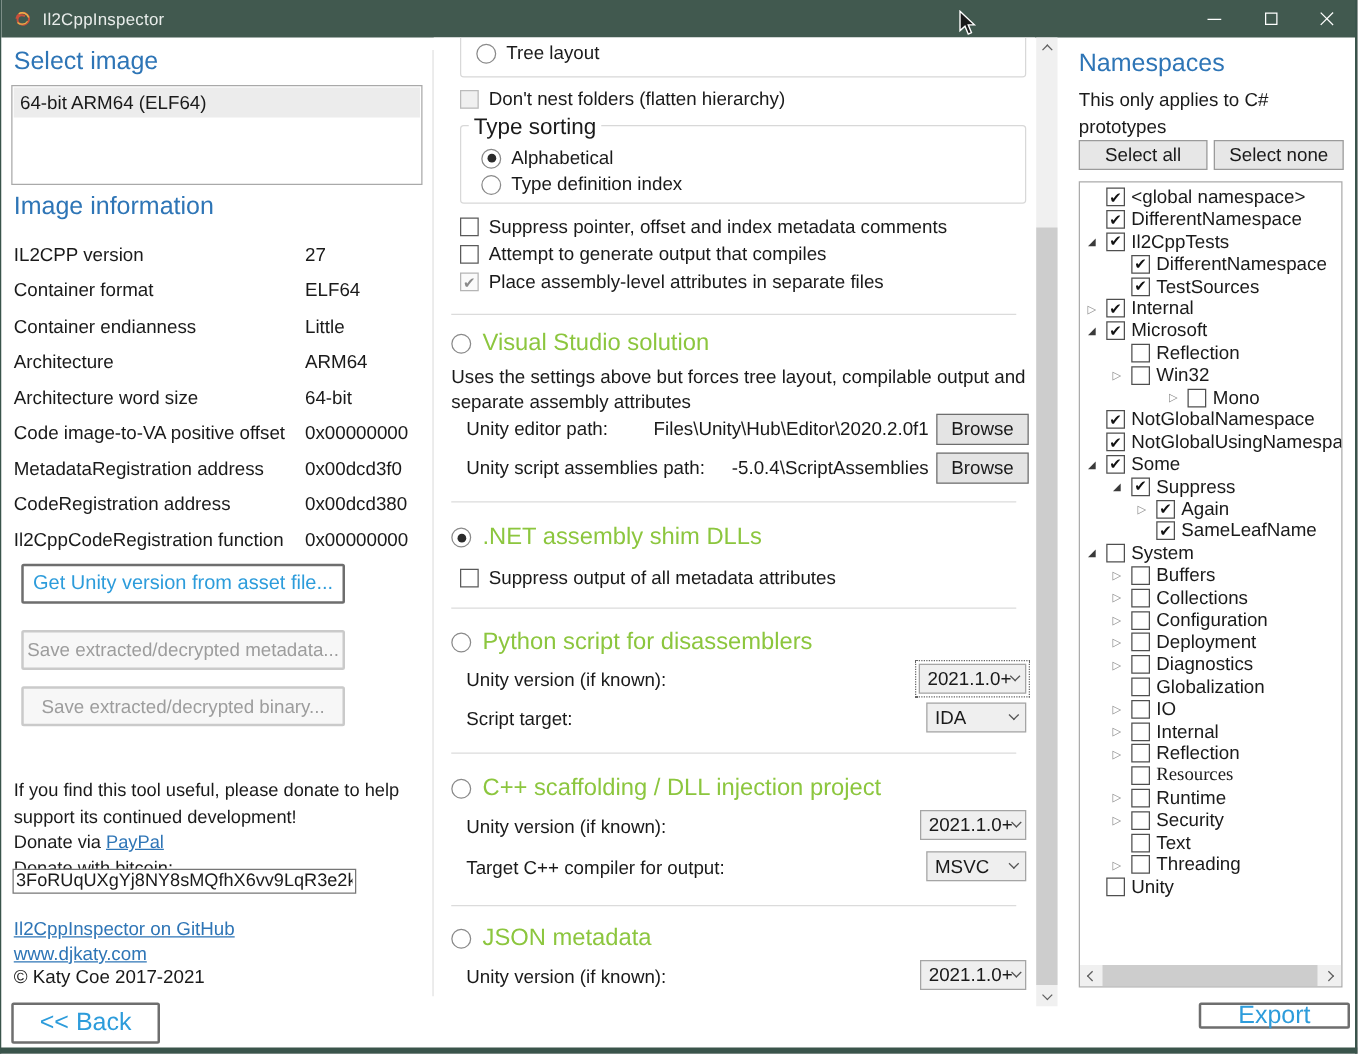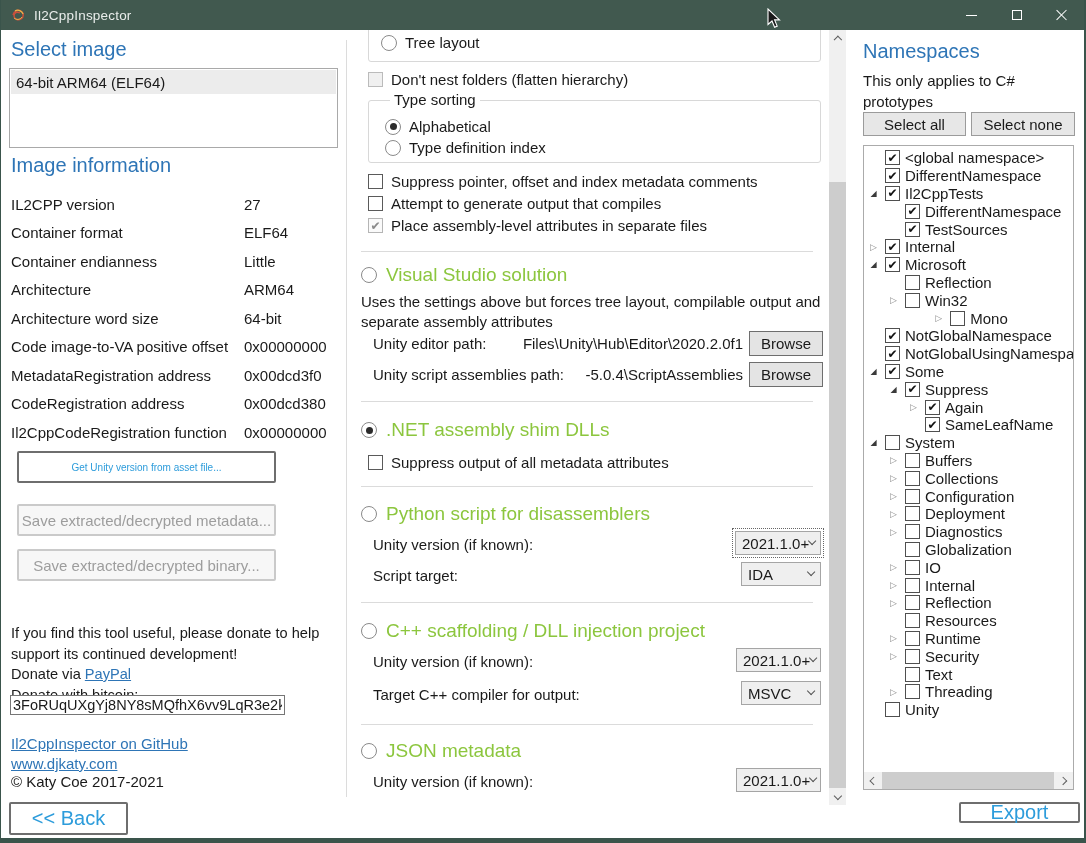--- a/index.html
+++ b/index.html
@@ -18,37 +18,37 @@
   .min-glyph{width:11px;height:1px;background:#fff;}
   .max-glyph{width:10px;height:10px;border:1px solid #fff;}
   .close-glyph{position:relative;width:12px;height:12px;}
   .close-glyph::before,.close-glyph::after{content:"";position:absolute;left:5.5px;top:-1px;width:1.2px;height:14px;background:#fff;}
   .close-glyph::before{transform:rotate(45deg);}
   .close-glyph::after{transform:rotate(-45deg);}
 
   
   .blue-h{position:absolute;color:#2E75B6;font-size:20px;white-space:nowrap;}
   .link{color:#2E75B6;text-decoration:underline;cursor:pointer;}
-  .btn-white{position:absolute;background:#fff;border:2px solid #6E6E6E;border-radius:2px;color:#2D9CDB;display:flex;align-items:center;justify-content:center;font-size:10px;}
+  .btn-white{position:absolute;background:#fff;border:2px solid #6E6E6E;border-radius:2px;color:#2D9CDB;display:flex;align-items:center;justify-content:center;font-size:16px;}
   .btn-big{font-size:20px;}
   .btn-disabled{position:absolute;background:#F7F7F7;border:2px solid #CACACA;border-radius:2px;color:#9D9D9D;display:flex;align-items:center;justify-content:center;font-size:15px;}
   .btn-gray{position:absolute;background:#E7E7E7;border:1px solid #9B9B9B;color:#1A1A1A;display:flex;align-items:center;justify-content:center;font-size:15px;}
   .btn-sm{background:#E4E4E4;border:1px solid #6E6E6E;color:#1A1A1A;display:flex;align-items:center;justify-content:center;font-size:15px;position:absolute;}
 
   .cb{width:15px;height:15px;border:1px solid #5A5A5A;background:#fff;display:inline-flex;align-items:center;justify-content:center;flex:none;}
   .cb.disabled{background:#F0F0F0;border-color:#BBBBBB;}
   .cb.on::after{content:"\2714";font-size:12px;color:#1A1A1A;line-height:1;}
   .cb.disabled.on{background:#FAFAFA;border-color:#B5B5B5;}
   .cb.disabled.on::after{color:#8A8A8A;}
   .radio{width:16px;height:16px;border:1px solid #8A8A8A;border-radius:50%;background:#fff;display:inline-flex;align-items:center;justify-content:center;flex:none;}
   .radio.on::after{content:"";width:7px;height:7px;border-radius:50%;background:#2B2B2B;}
   .check-row{position:absolute;display:flex;align-items:center;gap:8px;font-size:15px;white-space:nowrap;}
 
   .groupbox{position:absolute;border:1px solid #D8D8D8;border-radius:3px;}
-  .legend{position:absolute;top:-10px;left:21px;background:#fff;padding:0 4px;font-size:15px;}
+  .legend{position:absolute;top:-10px;left:6px;background:#fff;padding:0 4px;font-size:18px;}
   .hr{position:absolute;height:1px;background:#DBDBDB;left:14px;width:452px;}
 
   .sec-h{position:absolute;display:flex;align-items:center;gap:9px;}
   .sec-h .t{font-size:19px;color:#8CC63E;white-space:nowrap;}
   .opt-label{position:absolute;font-size:15px;white-space:nowrap;}
   .opt-value{position:absolute;font-size:15px;white-space:nowrap;overflow:hidden;text-align:right;}
   .combo{position:absolute;height:24px;background:#EFEFEF;border:1px solid #A5A5A5;display:flex;align-items:center;justify-content:space-between;padding:0 6px;font-size:15px;}
   .combo.focused{outline:1px dotted #666;outline-offset:2px;}
   .chev-d{border:solid #555;border-width:0 1px 1px 0;padding:2.6px;transform:rotate(45deg);margin-top:-3px;flex:none;}
 
@@ -446,21 +446,21 @@
         <div class="tree-row" style="padding-left: 22px;">
           <span class="exp closed"></span>
           <span class="tcb"></span>
           <span class="tlabel">Internal</span>
         </div>
         <div class="tree-row" style="padding-left: 22px;">
           <span class="exp closed"></span>
           <span class="tcb"></span>
           <span class="tlabel">Reflection</span>
         </div>
-        <div class="tree-row" style="padding-left: 22px;">
+        <div class="tree-row" style="padding-left: 22px; font-family: Liberation Serif, serif;">
           <span class="exp none"></span>
           <span class="tcb"></span>
           <span class="tlabel">Resources</span>
         </div>
         <div class="tree-row" style="padding-left: 22px;">
           <span class="exp closed"></span>
           <span class="tcb"></span>
           <span class="tlabel">Runtime</span>
         </div>
         <div class="tree-row" style="padding-left: 22px;">

